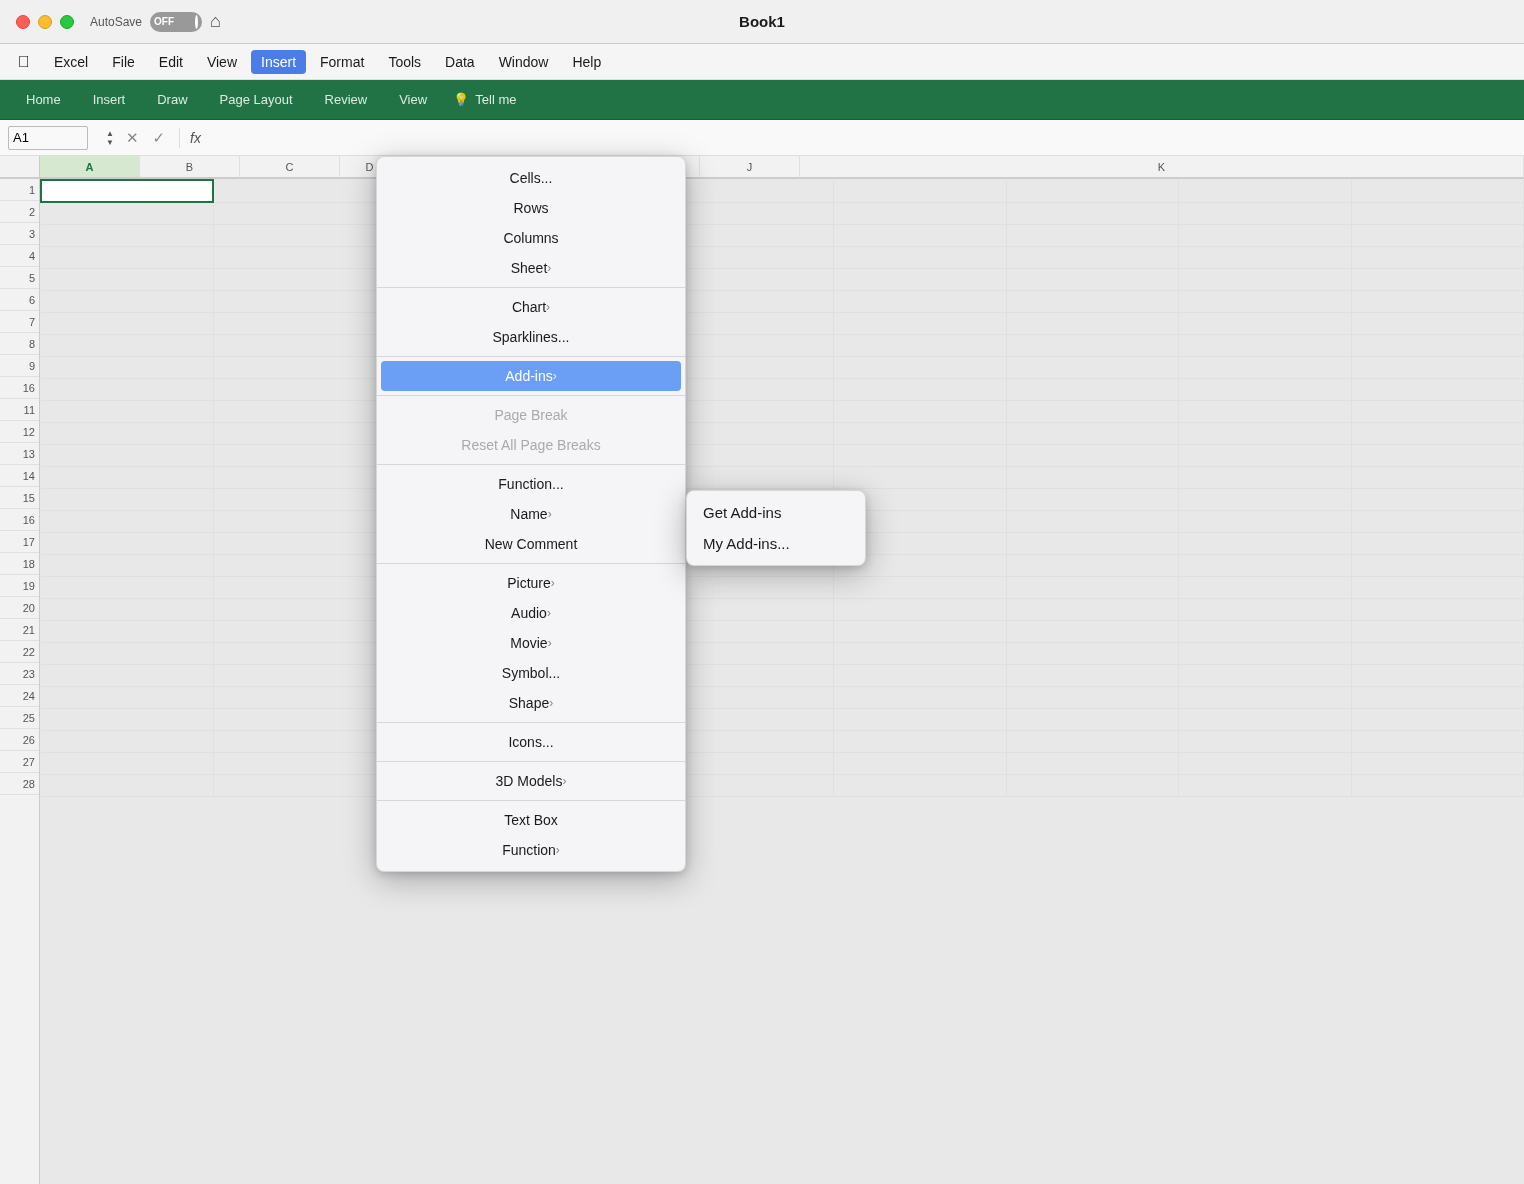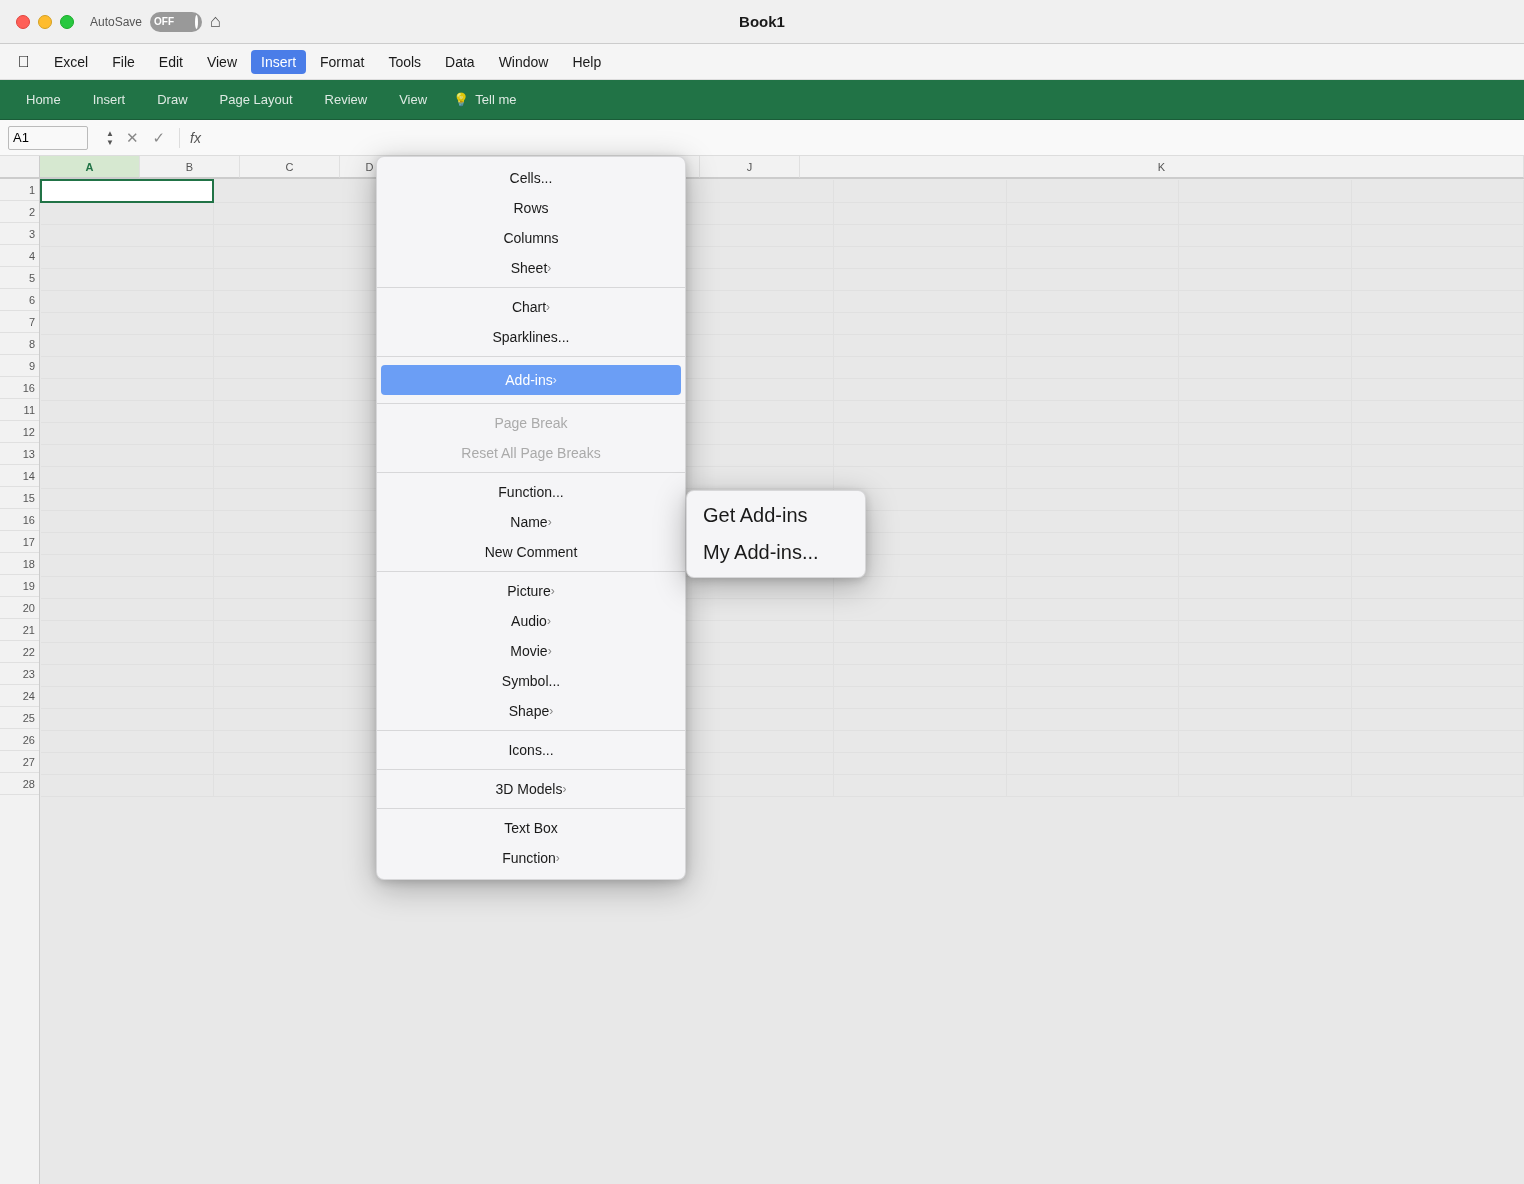--- a/index.html
+++ b/index.html
@@ -281,21 +281,21 @@
       padding: 7px 16px;
       font-size: 14px;
       color: #1a1a1a;
       cursor: pointer;
       white-space: nowrap;
     }
     .menu-option.highlighted {
       background: #6b9ef5;
       color: white;
       border-radius: 4px;
-      margin: 8px 4px;
+      margin: 0 4px;
     }
     .menu-option.disabled {
       color: #aaa;
       cursor: default;
     }
     .menu-divider {
       height: 1px;
       background: rgba(0,0,0,0.12);
       margin: 4px 0;
     }
@@ -317,21 +317,21 @@
       border-radius: 8px;
       box-shadow: 0 8px 32px rgba(0,0,0,0.28), 0 2px 8px rgba(0,0,0,0.16);
       padding: 6px 0;
       z-index: 101;
       border: 1px solid rgba(0,0,0,0.12);
     }
     .submenu-option {
       display: flex;
       align-items: center;
       padding: 7px 16px;
-      font-size: 20px;
+      font-size: 15px;
       color: #1a1a1a;
       cursor: pointer;
       text-align: center;
     }
   </style>
 </head>
 <body>
 
 <div class="title-bar">
   <div class="traffic-lights">

